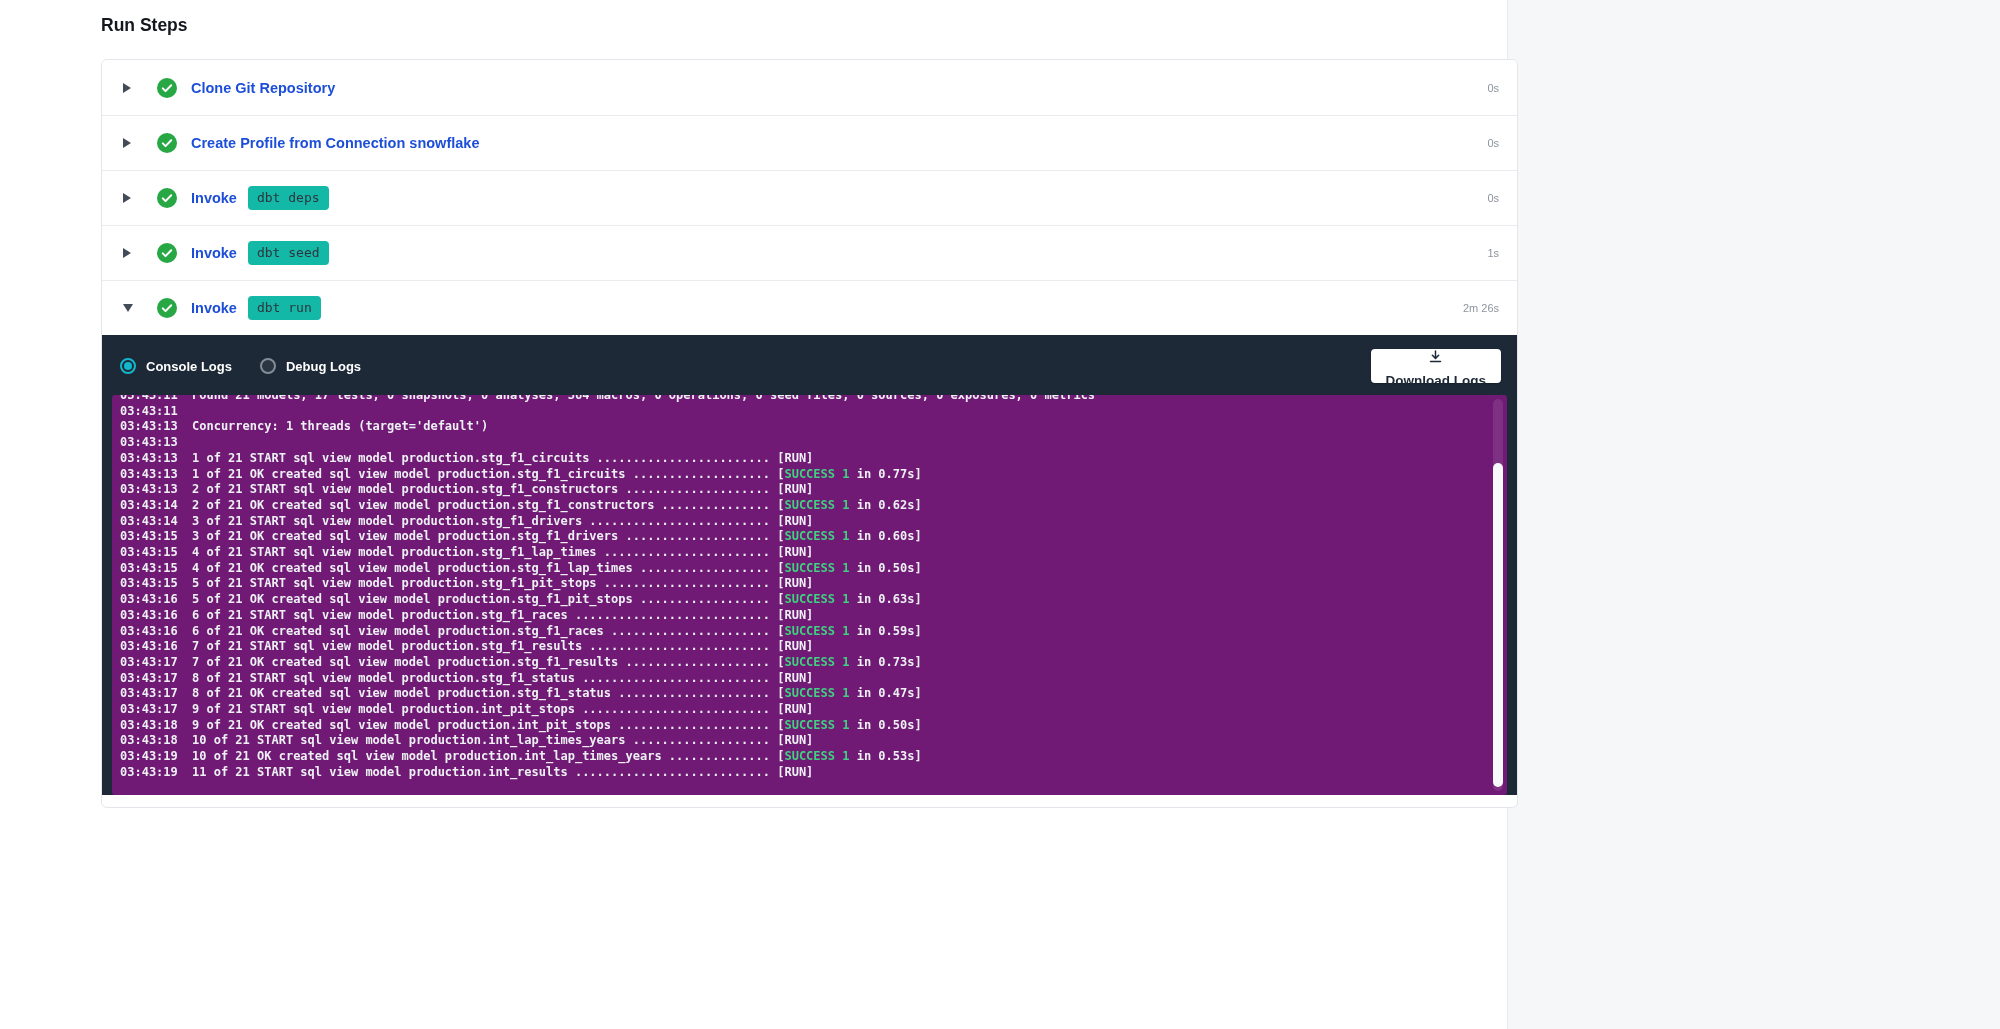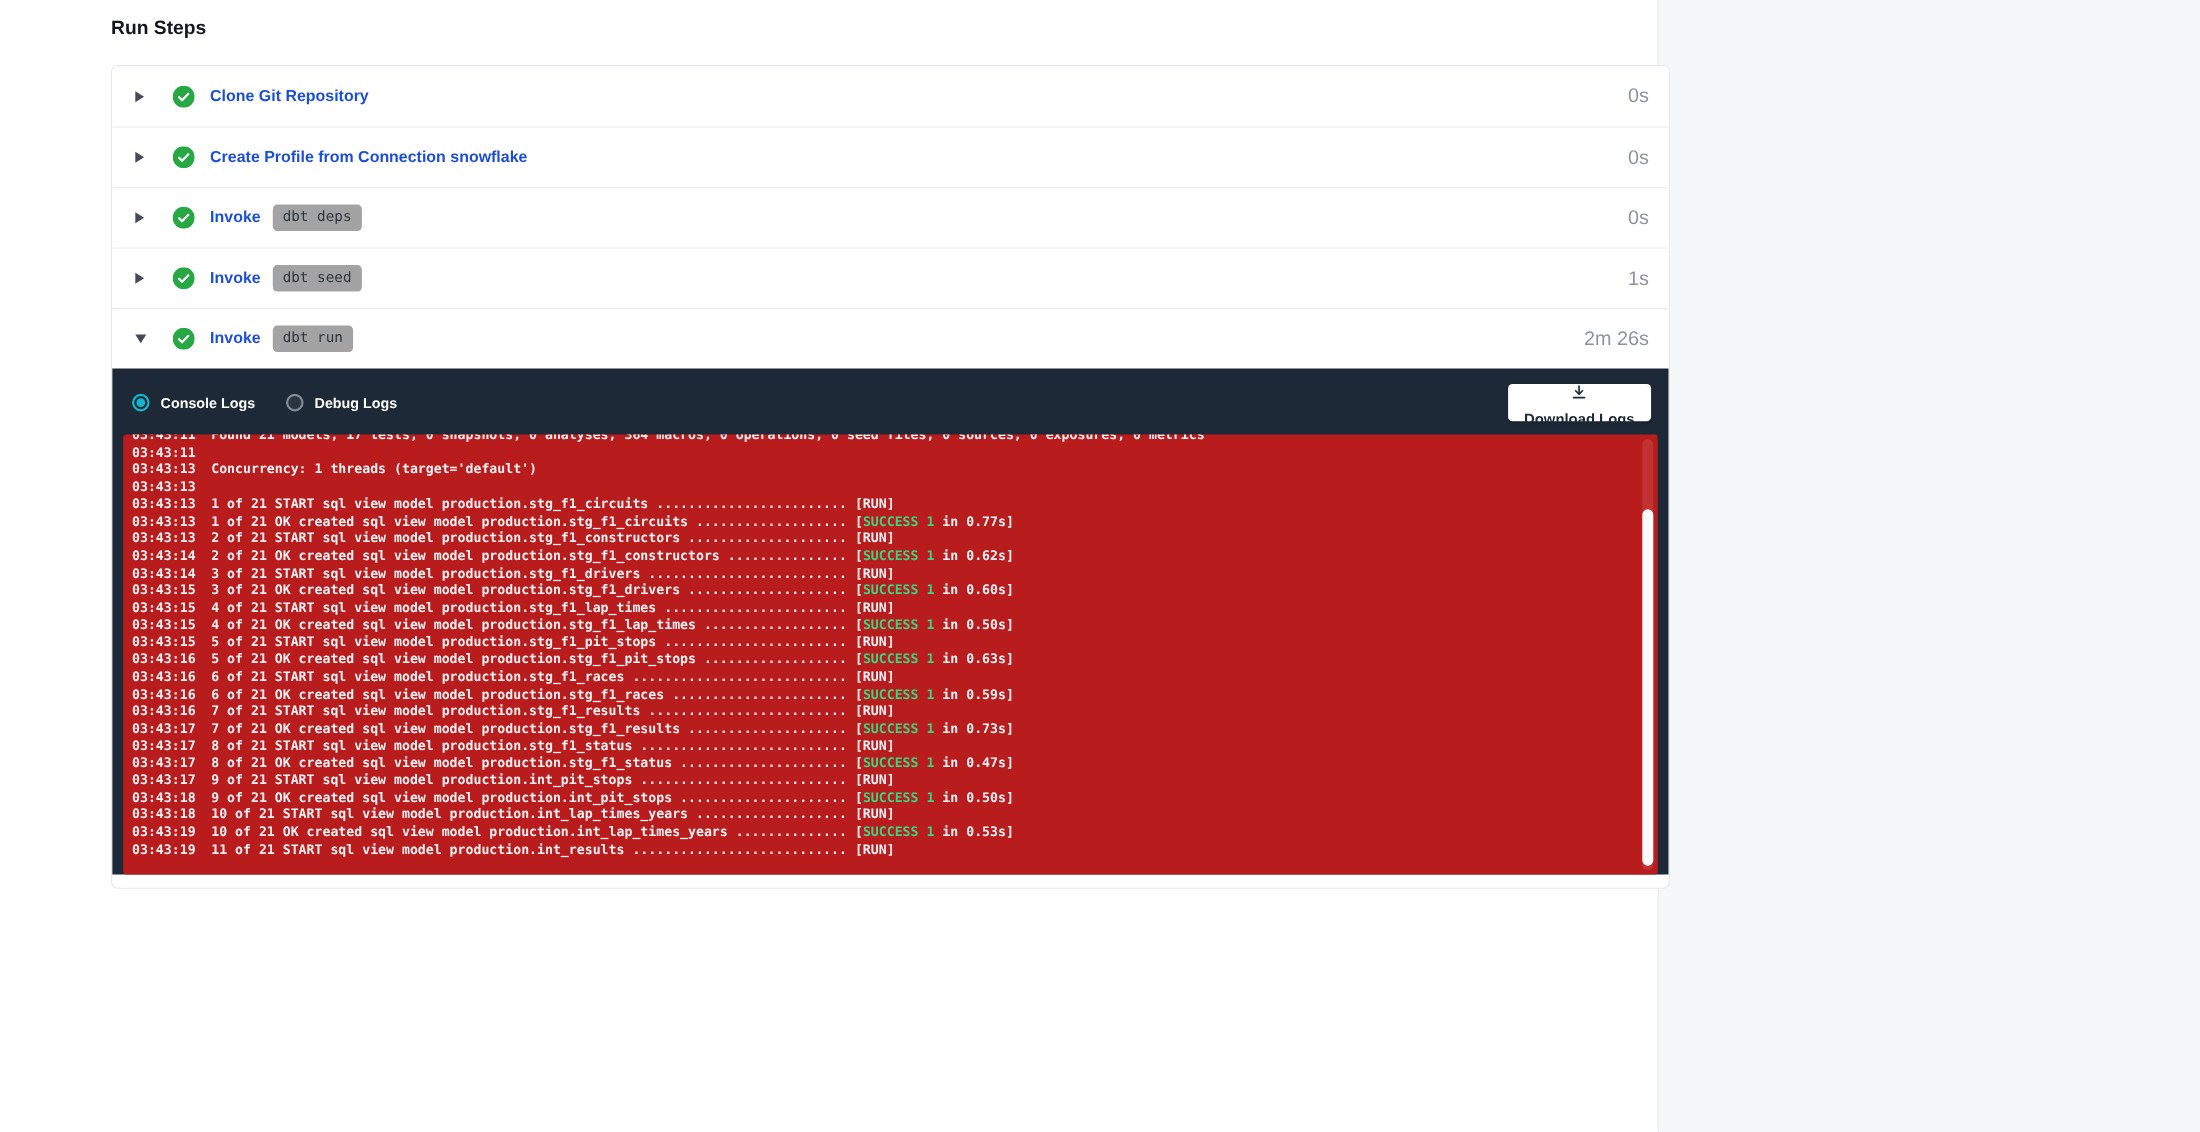--- a/index.html
+++ b/index.html
@@ -24,23 +24,23 @@
     border-top: 1px solid #e9ebee;
   }
   .steps > *:first-child .step-row, .steps > .step-row:first-child { border-top: none; }
   .caret-box { width: 22px; display: flex; align-items: center; flex: none; }
   .check {
     width: 20px; height: 20px; flex: none; margin-left: 13px; display: flex;
   }
   .step-label { font-weight: 700; font-size: 14.5px; color: #1d4ed8; margin-left: 14px; }
   .cmd-pill {
     margin-left: 11px; font-family: "DejaVu Sans Mono", monospace; font-size: 13px;
-    background: #a3a3a3; color: #2e353f; padding: 4px 9px 5px 9px; border-radius: 4px;
-  }
-  .duration { margin-left: auto; color: #8d939d; font-size: 18px; }
+    background: #14b8a6; color: #2e353f; padding: 4px 9px 5px 9px; border-radius: 4px;
+  }
+  .duration { margin-left: auto; color: #8d939d; font-size: 11px; }
 
   
   .console { background: #1d2936; }
   .console-header { display: flex; align-items: center; padding: 14px 16px 10px 18px; }
   .radio-opt { display: flex; align-items: center; gap: 10px; margin-right: 28px; cursor: pointer; }
   .radio-dot { width: 16px; height: 16px; border-radius: 50%; position: relative; flex: none; }
   .radio-dot.on { border: 2px solid #12b7cd; }
   .radio-dot.on::after { content: ""; position: absolute; inset: 2px; border-radius: 50%; background: #12b7cd; }
   .radio-dot.off { border: 2px solid #828d99; background: rgba(255,255,255,0.06); }
   .radio-label { color: #ffffff; font-weight: 700; font-size: 13px; }
@@ -48,21 +48,21 @@
     margin-left: auto; display: flex; align-items: center; gap: 9px;
     background: #ffffff; color: #1d2936; border: none; border-radius: 4px;
     height: 34px; padding: 0 15px; font-family: "Liberation Sans", sans-serif;
     font-weight: 700; font-size: 13.5px; cursor: pointer;
     box-shadow: 0 1px 2px rgba(0,0,0,0.25);
     flex-direction: column;
   }
 
   .log-area {
     position: relative; margin: 2px 10px 12px 10px; height: 400px;
-    background: #b91c1c; border-radius: 3px; overflow: hidden; padding-left: 8px;
+    background: #701a75; border-radius: 3px; overflow: hidden; padding-left: 8px;
   }
   .log-scroll { margin-top: -7px; }
   .log-line {
     display: flex; white-space: pre;
     font-family: "DejaVu Sans Mono", monospace; font-size: 12px; line-height: 15.7px;
     color: #eef1f4; font-weight: 700;
   }
   .log-time { width: 60px; flex: none; margin-right: 12px; }
   .log-msg .g { color: #3fd37f; }
 

